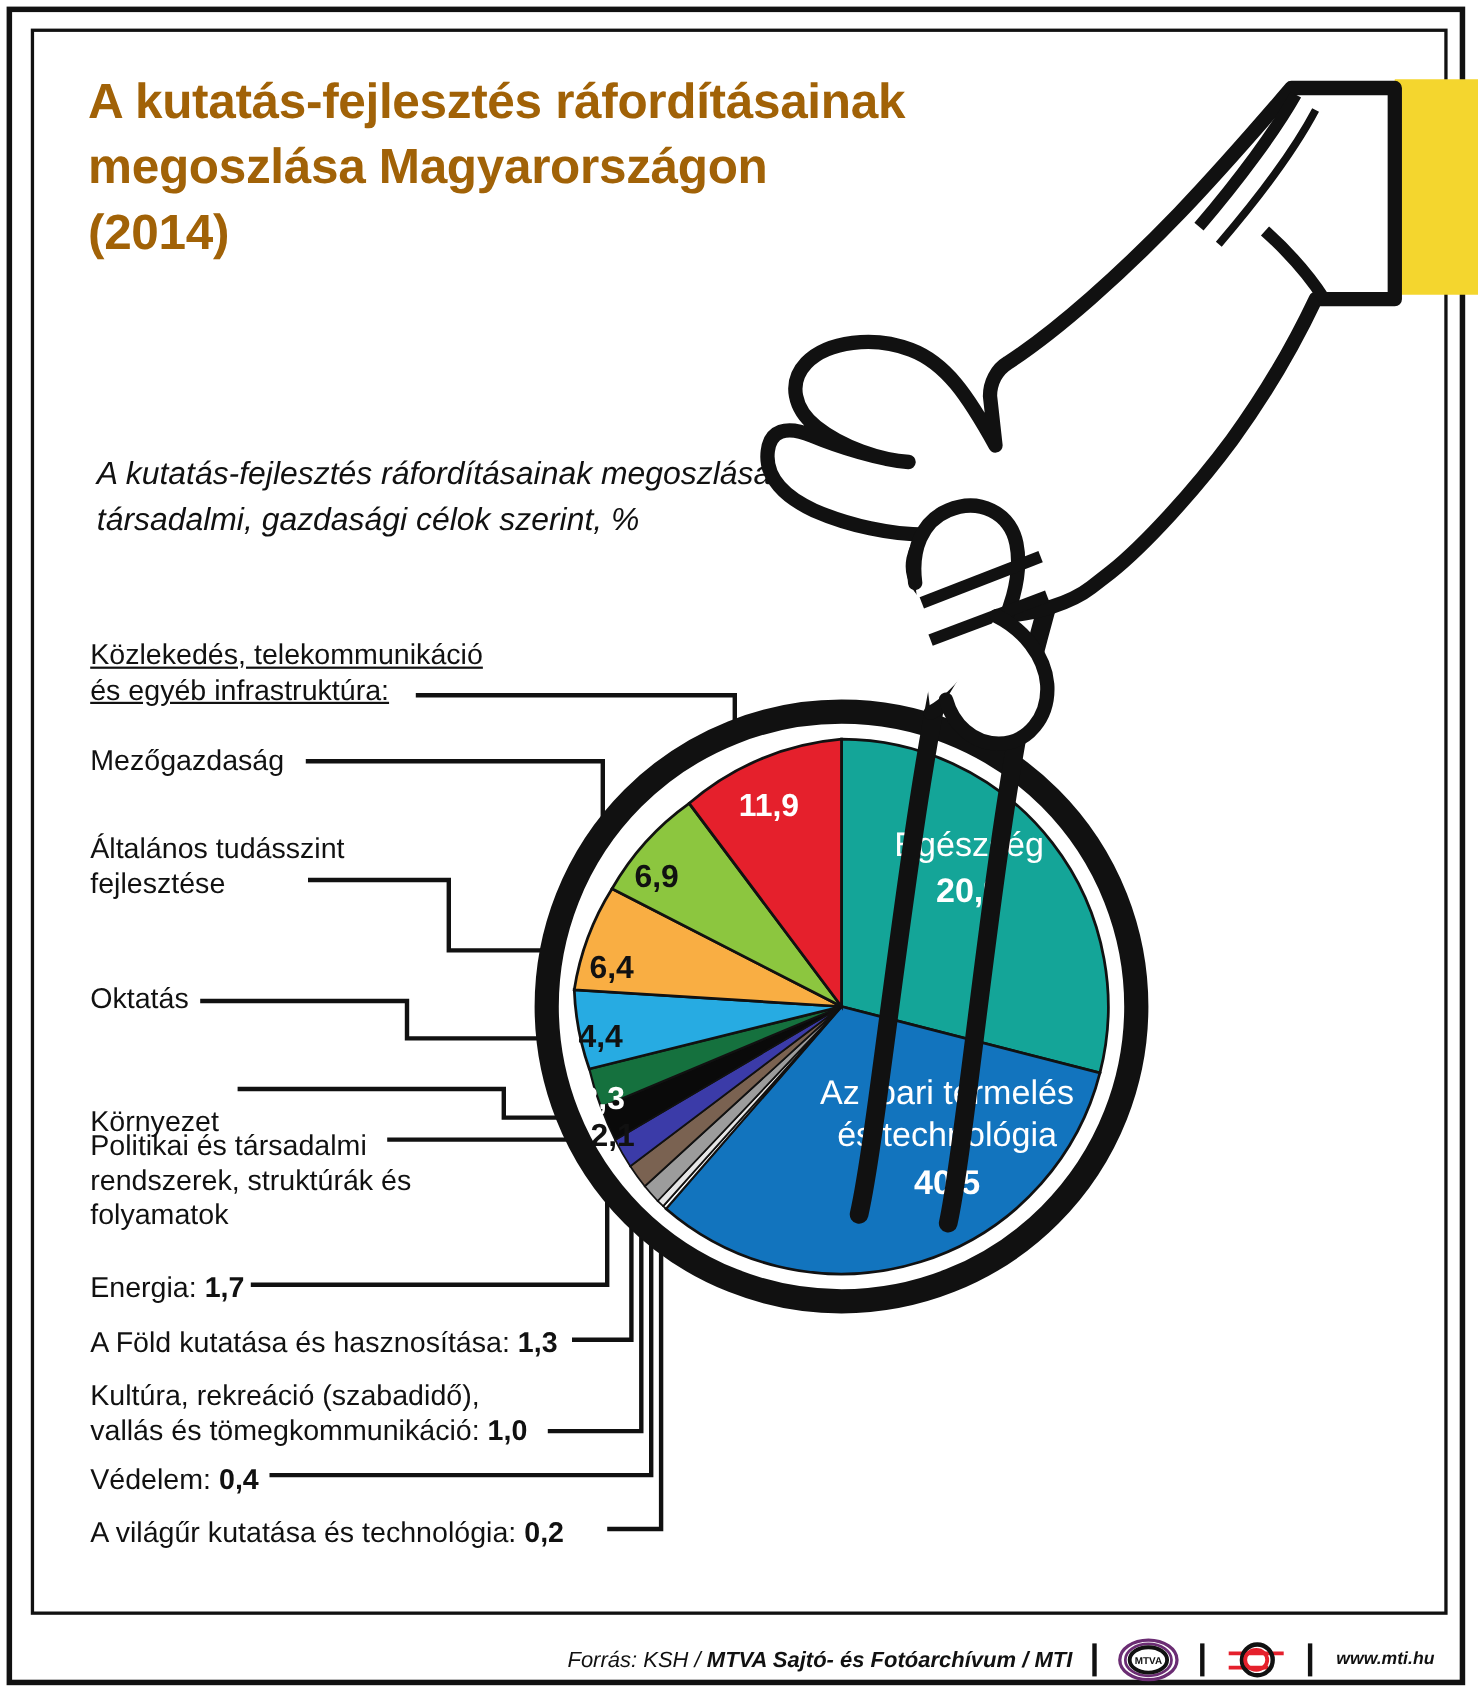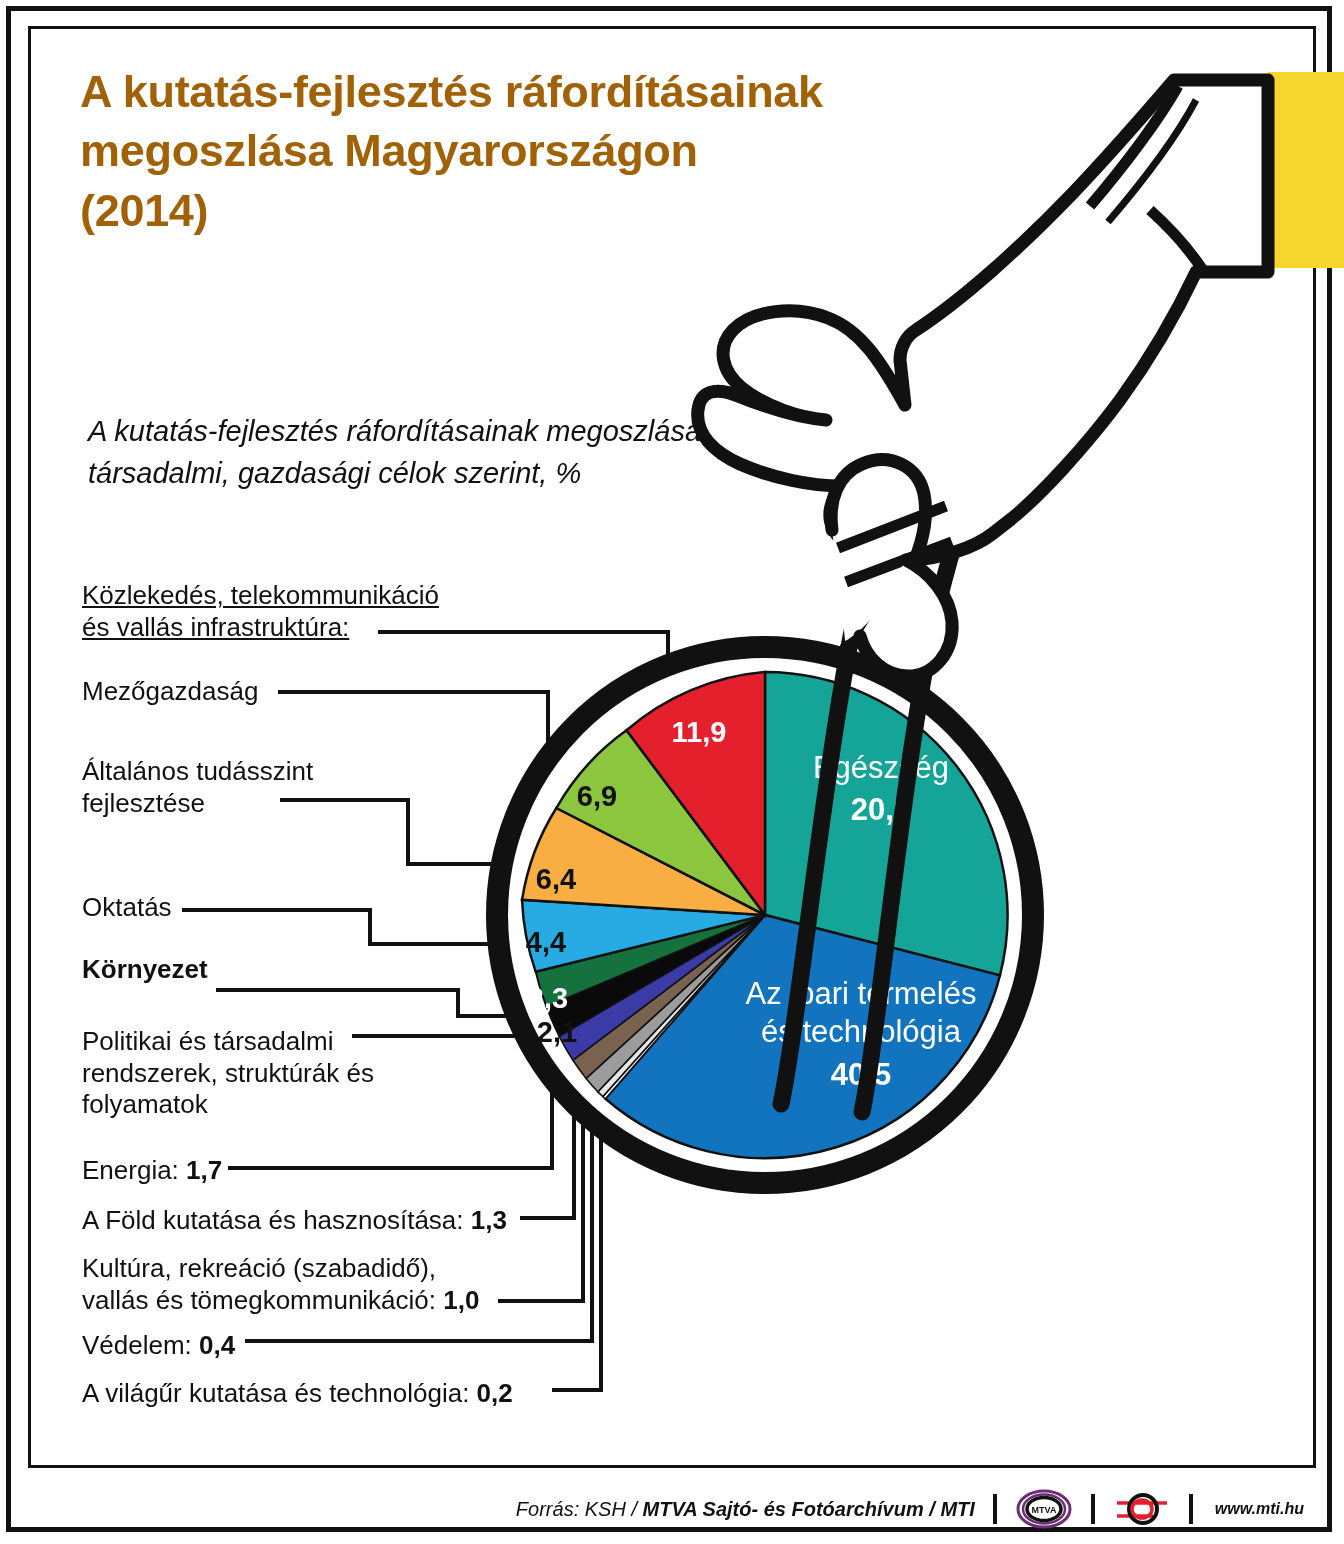--- a/index.html
+++ b/index.html
@@ -36,21 +36,21 @@
   .lbl{
     position:absolute;color:#111;font-size:26px;line-height:1.22;
   }
   .lbl b{font-weight:bold;}
   .lbl .ln{display:block;white-space:nowrap;}
 
   #lbl-kozlekedes{left:82px;top:580px;text-decoration:underline;}
   #lbl-mezo{left:82px;top:676px;}
   #lbl-altalanos{left:82px;top:756px;}
   #lbl-oktatas{left:82px;top:892px;text-align:right;}
-  #lbl-kornyezet{left:82px;top:954px;font-weight:bold;}
+  #lbl-kornyezet{left:82px;top:1004px;}
   #lbl-politikai{left:82px;top:1026px;}
   #lbl-energia{left:82px;top:1155px;}
   #lbl-fold{left:82px;top:1205px;}
   #lbl-kultura{left:82px;top:1253px;}
   #lbl-vedelem{left:82px;top:1330px;}
   #lbl-vilagur{left:82px;top:1378px;}
 
   
   #footer{
     position:absolute;left:0;top:1486px;width:1344px;height:46px;
@@ -202,21 +202,21 @@
 
     <path d="M906,560
              C930,572 950,596 952,622
              C954,652 934,676 908,676
              C884,676 866,658 860,636" fill="#ffffff" stroke="#111" stroke-width="13" stroke-linecap="round"></path>
   </g>
 </svg>
 
 <div class="lbl" id="lbl-kozlekedes">
   <span class="ln">Közlekedés, telekommunikáció</span>
-  <span class="ln">és vallás infrastruktúra:</span>
+  <span class="ln">és egyéb infrastruktúra:</span>
 </div>
 
 <div class="lbl" id="lbl-mezo">
   <span class="ln">Mezőgazdaság</span>
 </div>
 
 <div class="lbl" id="lbl-altalanos">
   <span class="ln">Általános tudásszint</span>
   <span class="ln">fejlesztése</span>
 </div>

